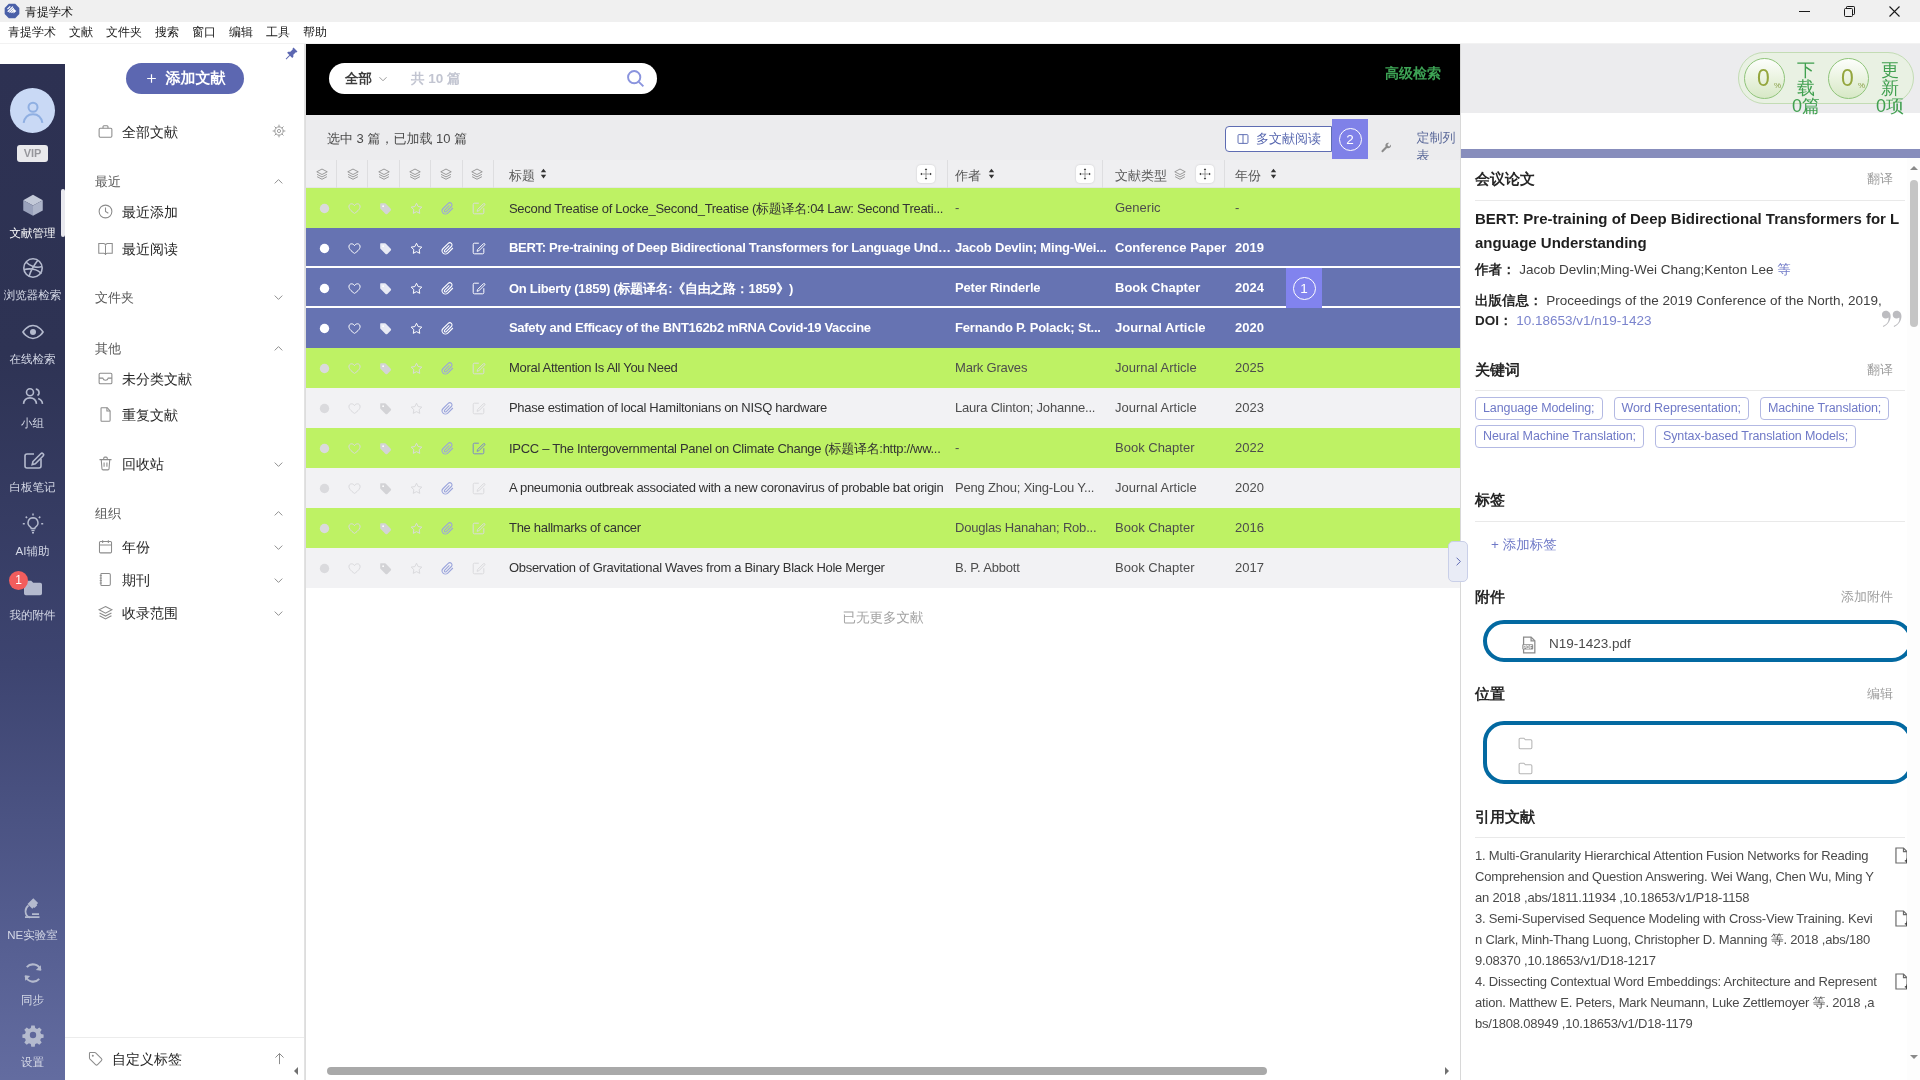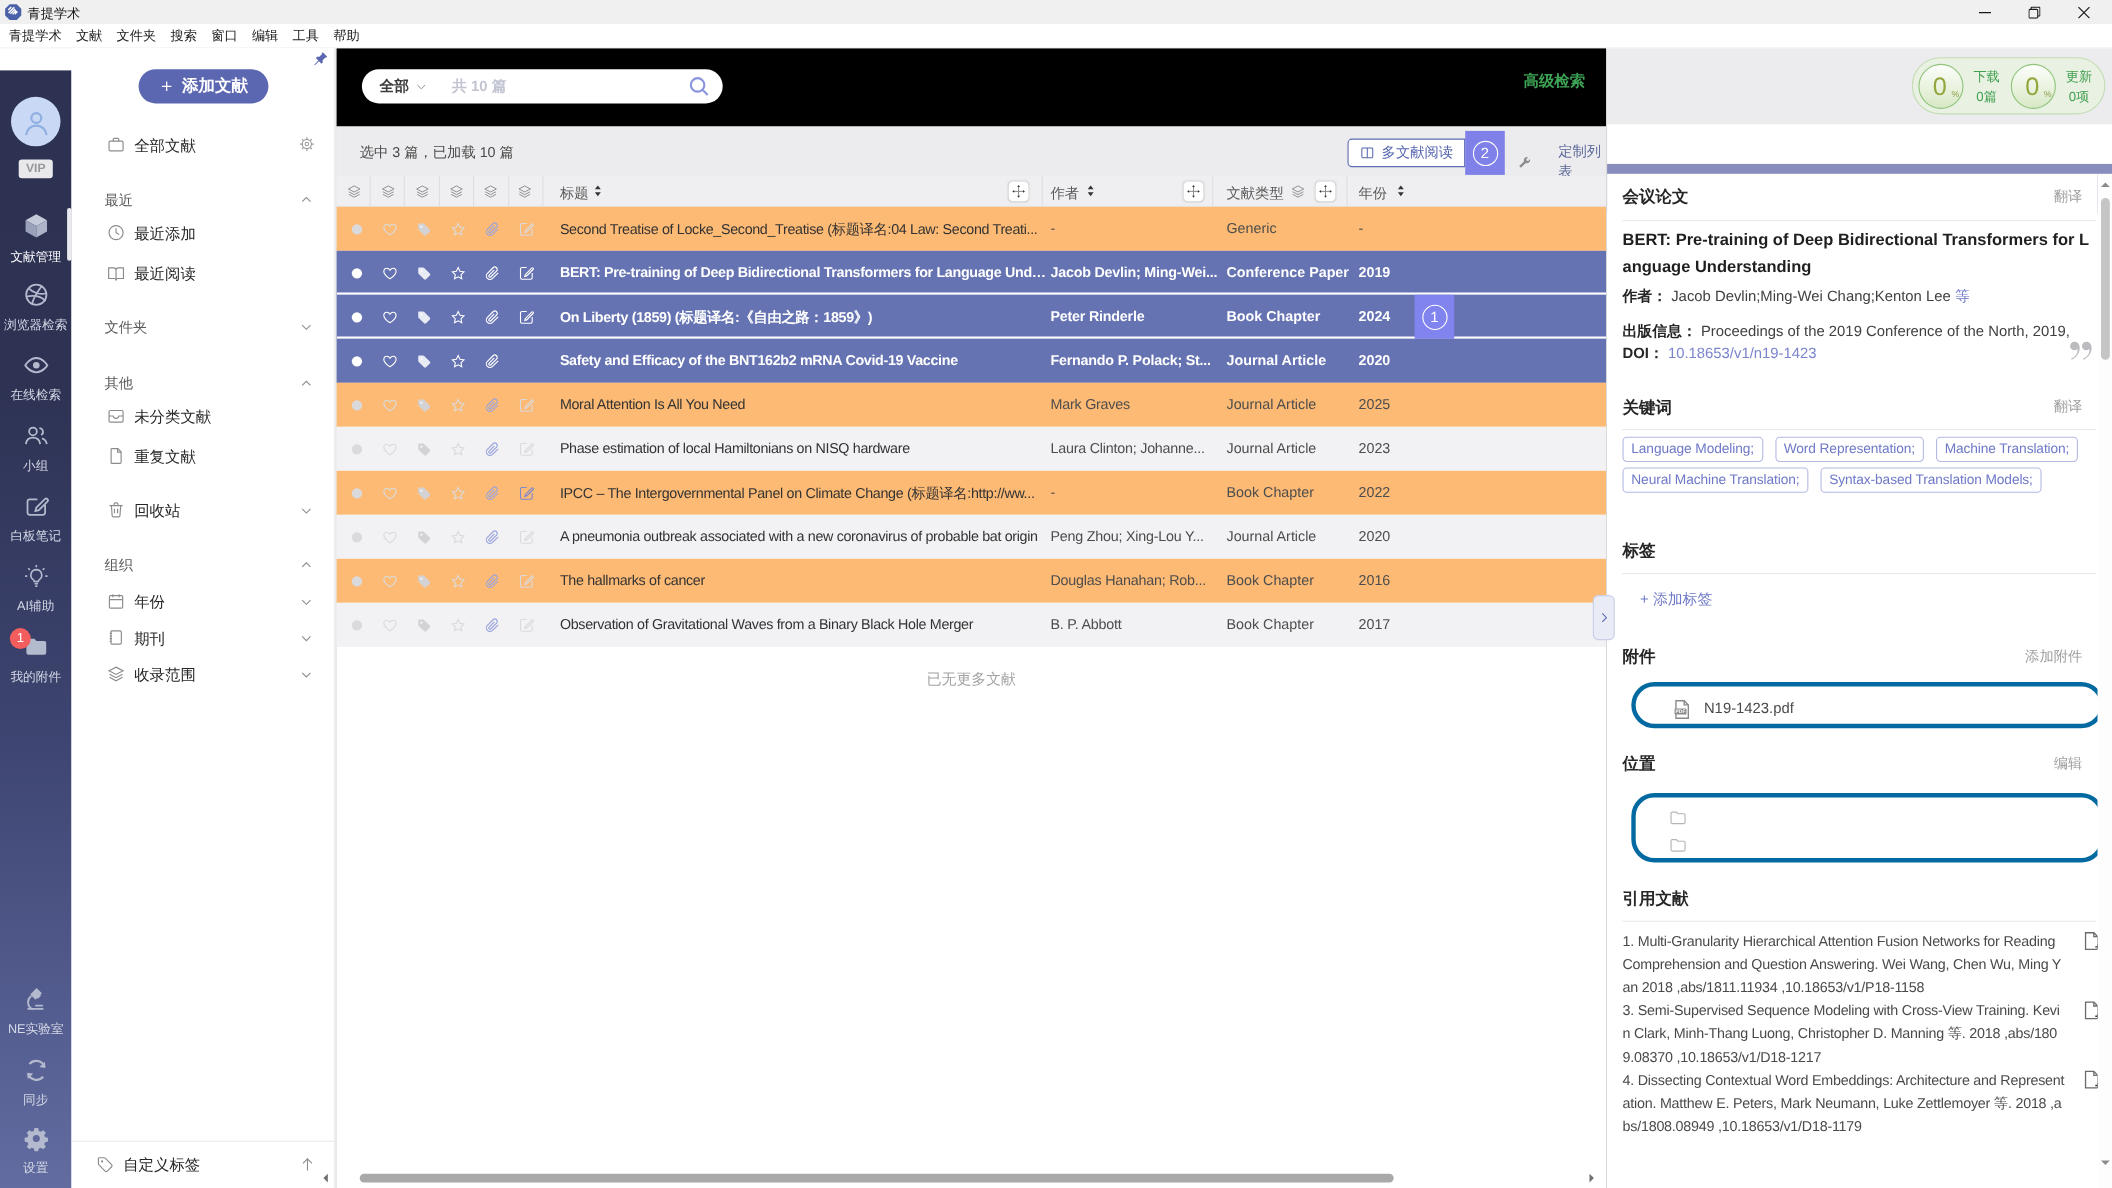--- a/index.html
+++ b/index.html
@@ -64,21 +64,21 @@
   
   #thead { position:absolute; left:0; top:116px; width:1154px; height:28px; background:#efeff1; border-bottom:1px solid #e5e5e7; }
   .hsep { position:absolute; top:0; width:1px; height:28px; background:#dedee0; }
   .hic { position:absolute; top:7px; }
   .hlabel { position:absolute; top:7px; font-size:13px; color:#595959; white-space:nowrap; }
   .sort-ic { position:absolute; top:7px; }
   .move-box { position:absolute; top:5px; width:18px; height:18px; background:#fff; border-radius:4px; box-shadow:0 0 2px rgba(0,0,0,.18); display:flex; align-items:center; justify-content:center; }
 
   
   #rows { position:absolute; left:0; top:144px; width:1154px; }
-  .trow { position:relative; width:1154px; height:40px; background:#fdba74; }
+  .trow { position:relative; width:1154px; height:40px; background:#bef264; }
   .trow.stripe { background:#f2f2f4; }
   .trow.sel { background:#6673b2; }
   .trow.sel.gapline { box-shadow:inset 0 -2px 0 #fff; }
   .trow .cic { position:absolute; top:13px; }
   .c-dot { left:11px; } .c-heart { left:41px; } .c-tag { left:72px; } .c-star { left:103px; } .c-clip { left:134px; } .c-edit { left:165px; }
   .c-title { position:absolute; left:203px; top:12px; width:443px; font-size:13px; letter-spacing:-0.3px; color:#333; white-space:nowrap; overflow:hidden; text-overflow:ellipsis; }
   .c-author { position:absolute; left:649px; top:12px; width:152px; font-size:13px; letter-spacing:-0.2px; color:#4d4d4d; white-space:nowrap; overflow:hidden; text-overflow:ellipsis; }
   .c-type { position:absolute; left:809px; top:12px; width:110px; font-size:13px; color:#4d4d4d; white-space:nowrap; }
   .c-year { position:absolute; left:929px; top:12px; width:60px; font-size:13px; color:#4d4d4d; }
   .trow.sel .c-title,.trow.sel .c-author,.trow.sel .c-type,.trow.sel .c-year { color:#fff; font-weight:bold; }
@@ -106,21 +106,21 @@
   #collapse-handle { position:absolute; left:1448px; top:541px; width:20px; height:41px; background:#e9ecf6; border:1px solid #c9cfe8; border-radius:5px; display:flex; align-items:center; justify-content:center; z-index:5; }
 
   
   #detail { position:absolute; left:1460px; top:44px; width:460px; height:1036px; background:#fff; border-left:1px solid #d8d8d8; }
   #detail-top { position:absolute; left:0; top:0; width:460px; height:69px; background:#ececee; }
   #stat-pill { position:absolute; left:277px; top:8px; width:176px; height:52px; background:#e9f1e3; border:1px solid #c3dcb4; border-radius:26px; }
   .stat-circle { position:absolute; top:4.5px; width:41px; height:41px; border-radius:50%; border:1px solid #8fc47a; background:linear-gradient(180deg,#fdfefc 0%,#e8f2dd 55%,#d7e8c6 100%); }
   #stat-c1 { left:5px; } #stat-c2 { left:89px; }
   .stat-num { position:absolute; left:-2px; top:6px; width:41px; text-align:center; font-size:23px; color:#94a63e; }
   .stat-pct { position:absolute; left:29px; top:22px; font-size:8px; color:#8aa14a; }
-  .stat-label { position:absolute; top:8px; width:34px; font-size:12px; color:#41a050; line-height:18px; text-align:center; }
+  .stat-label { position:absolute; top:8px; width:34px; font-size:18px; color:#41a050; line-height:18px; text-align:center; }
   #stat-l1 { left:50px; } #stat-l2 { left:134px; }
   #detail-tabs { position:absolute; left:0; top:63px; width:460px; height:45px; background:#878dbc;margin-top:42px; }
   .dtab { position:absolute; top:13px; font-size:14px; color:#fff; white-space:nowrap; }
   #tab-underline { position:absolute; left:14px; top:35px; width:40px; height:3px; background:#fff; border-radius:2px; }
   #detail-body { position:absolute; left:0; top:114px; width:446px; height:922px; background:#fff; overflow:hidden; }
   .sec-head { position:absolute; left:14px; width:418px; display:flex; justify-content:space-between; }
   .sec-title { font-size:15px; font-weight:bold; color:#262626; }
   .sec-action { font-size:13px; color:#9e9e9e; }
   .sec-div { position:absolute; left:14px; width:430px; height:1px; background:#e9e9e9; }
   #doc-title { position:absolute; left:14px; top:49px; width:431px; font-size:15px; font-weight:bold; color:#1f1f1f; line-height:24px; word-break:break-all; }

